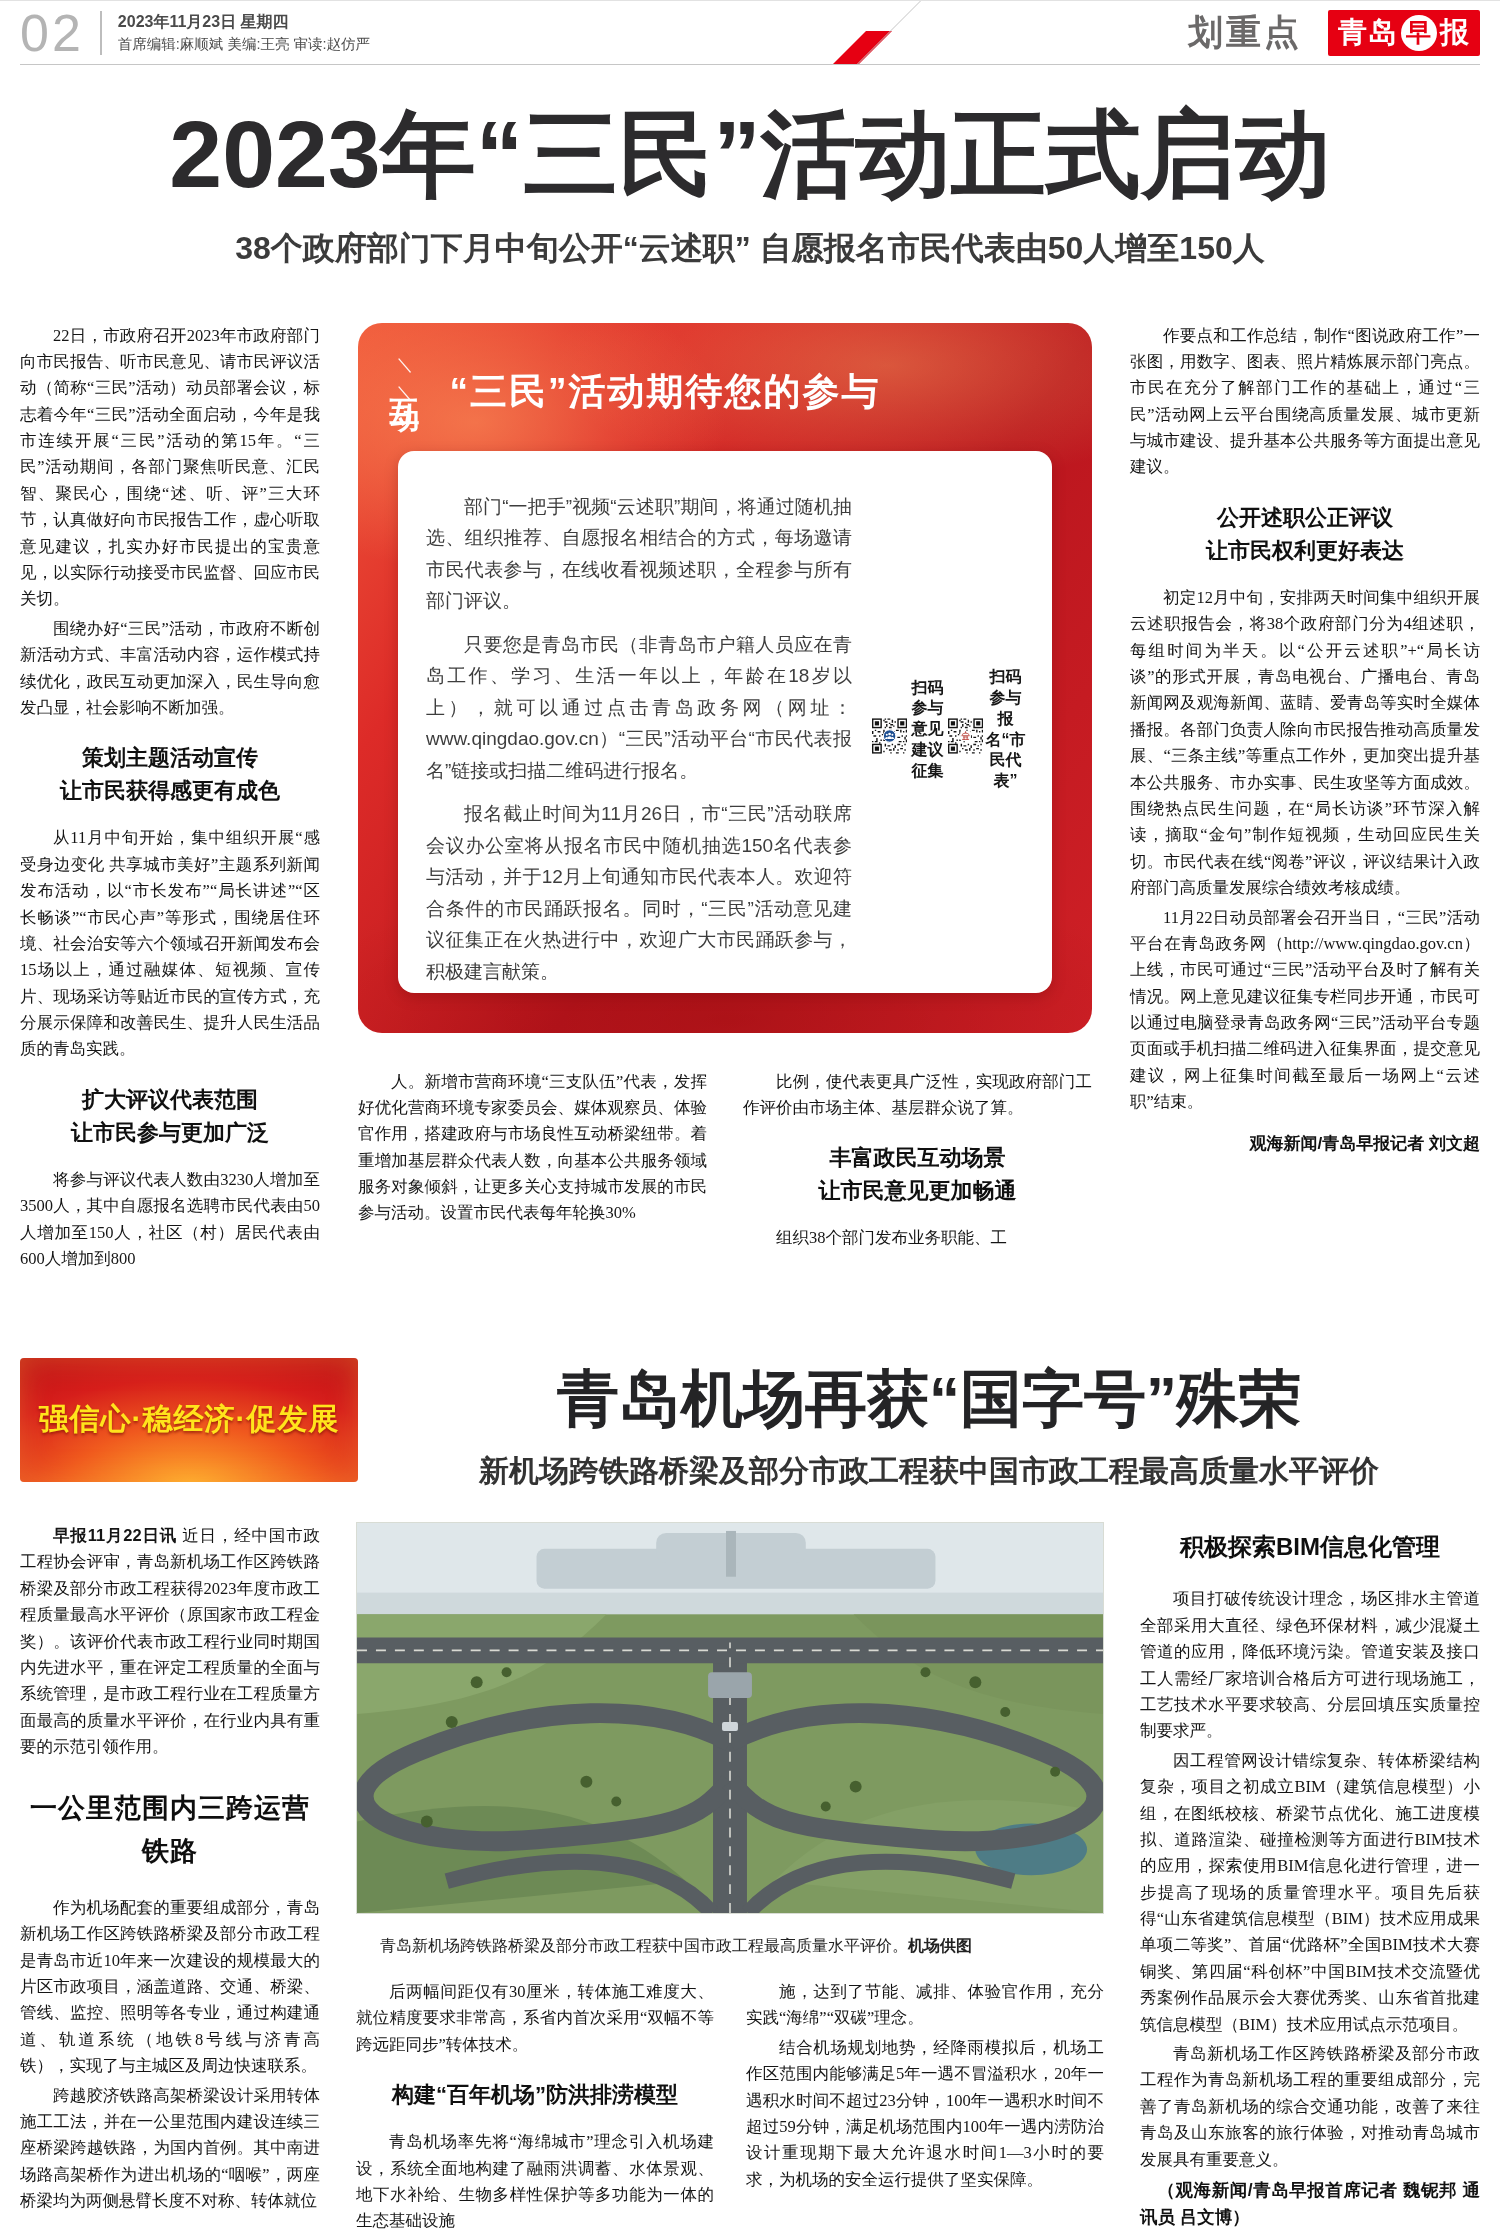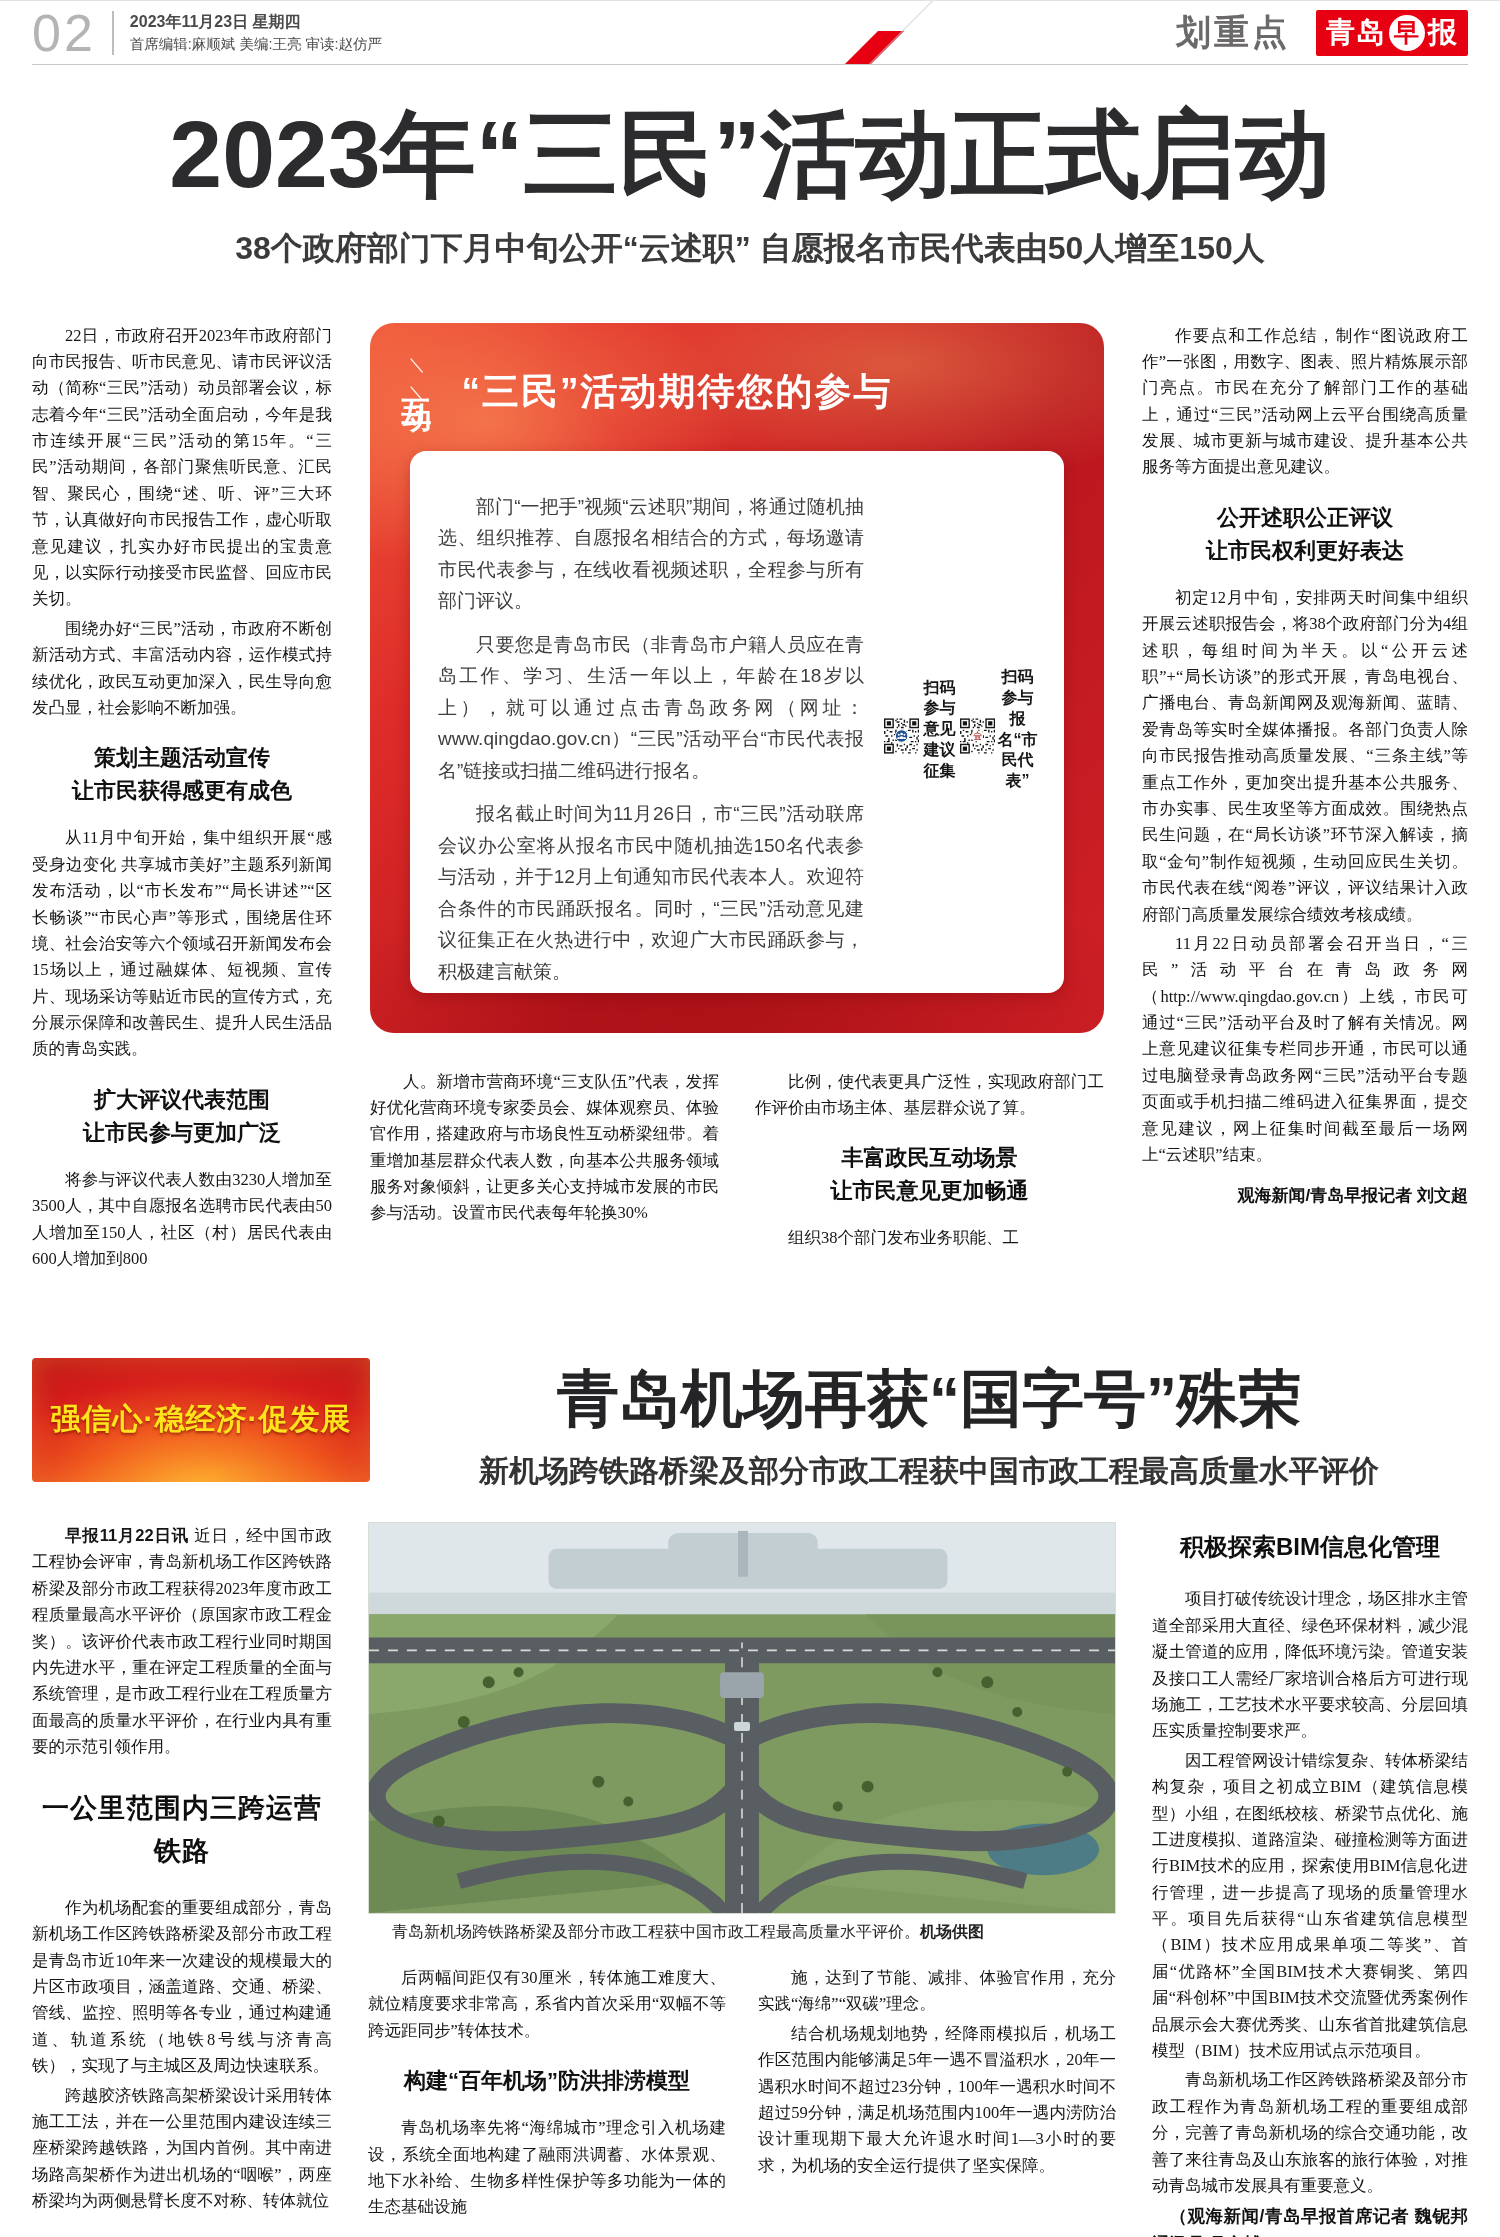--- a/index.html
+++ b/index.html
@@ -1,18 +1,18 @@
 <!DOCTYPE html>
 <html><head>
 <meta charset="utf-8">
 <style>
   *{margin:0;padding:0;box-sizing:border-box}
   html,body{background:#fff}
   body{width:1500px;font-family:"Liberation Sans",sans-serif;color:#1c1c1c}
-  .page{width:1500px;height:2237px;overflow:hidden;padding:0 32px;border-top:1px solid #e2e2e2;position:relative;background:#fff}
+  .page{width:1500px;height:2237px;overflow:hidden;padding:0 20px;border-top:1px solid #e2e2e2;position:relative;background:#fff}
 
   
   .header{display:flex;align-items:center;height:64px;border-bottom:1px solid #c6c6c6;position:relative}
   .pagenum{font-size:52px;color:#b4b4b4;font-weight:400;letter-spacing:3px;line-height:1}
   .hdiv{width:2px;height:44px;background:#bdbdbd;margin:0 16px}
   .dateblock{line-height:1.4}
   .date-line{font-size:16px;font-weight:700;color:#4a4a4a}
   .editors-line{font-size:14.5px;color:#4c4c4c}
   .hr-slant{position:absolute;left:900px;top:0;height:63px;width:1px;background:#c6c6c6;transform:skewX(-45deg);transform-origin:top}
   .hr-red{position:absolute;left:846px;top:30px;width:26px;height:33px;background:#e60012;transform:skewX(-45deg);transform-origin:top}
@@ -62,21 +62,21 @@
   .s2-headblock{flex:1;text-align:center}
   .headline2{font-size:62px;font-weight:900;color:#242426;line-height:1.25;margin-top:2px}
   .subtitle2{font-size:30px;font-weight:600;color:#333;margin-top:14px}
   .s2-body{display:flex;gap:36px;margin-top:30px;height:760px;overflow:hidden}
   .s2-col1{width:300px;flex:none}
   .s2-mid{width:748px;flex:none}
   .s2-col4{flex:1;min-width:0}
   .s2-col1 .bighead{font-family:"Liberation Sans",sans-serif;font-size:27px;font-weight:900;text-align:center;margin:26px 0 22px;color:#0e0e0e;letter-spacing:1px}
   .lead{font-weight:700;font-family:"Liberation Sans",sans-serif}
   .photo{width:748px;height:392px;display:block;border:1px solid #d8dcd4;background:#9fb28c}
-  .caption{font-family:"Liberation Serif",serif;font-size:16px;color:#222;margin-top:8px;text-indent:1.5em}
+  .caption{font-family:"Liberation Serif",serif;font-size:16px;color:#222;margin-top:22px;text-indent:1.5em}
   .caption b{font-family:"Liberation Sans",sans-serif;font-weight:700}
   .s2-subcols{display:flex;gap:32px;margin-top:22px}
   .s2-subcols>div{flex:1;min-width:0}
   .s2-col4 .bimhead{font-family:"Liberation Sans",sans-serif;font-size:24px;font-weight:900;text-align:center;margin:6px 0 20px;color:#0e0e0e}
   .byline2{font-family:"Liberation Sans",sans-serif;font-size:17.5px;font-weight:700;color:#111;text-indent:1em;line-height:1.55;margin-top:4px}
 </style>
 </head>
 <body>
 
 <div class="page">

